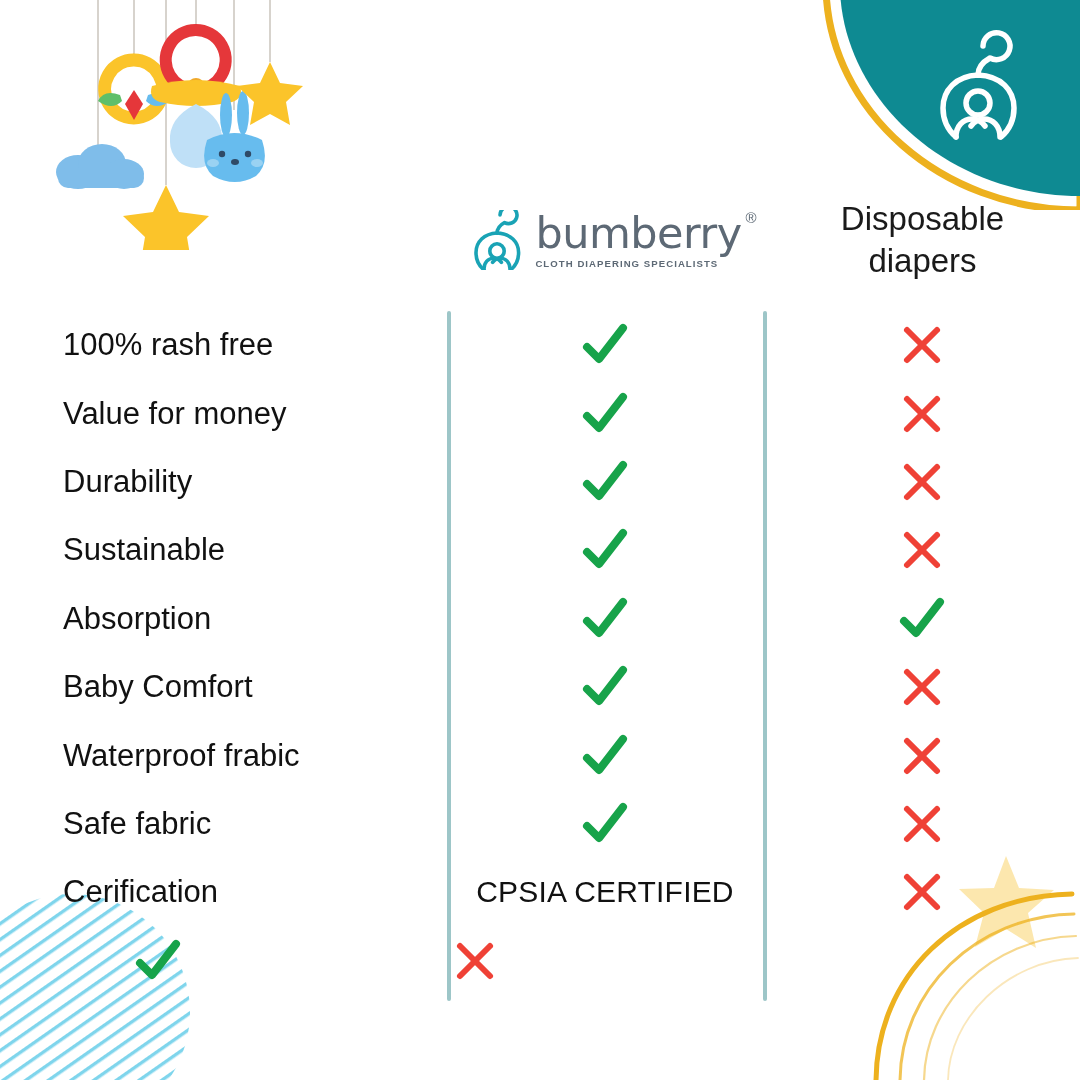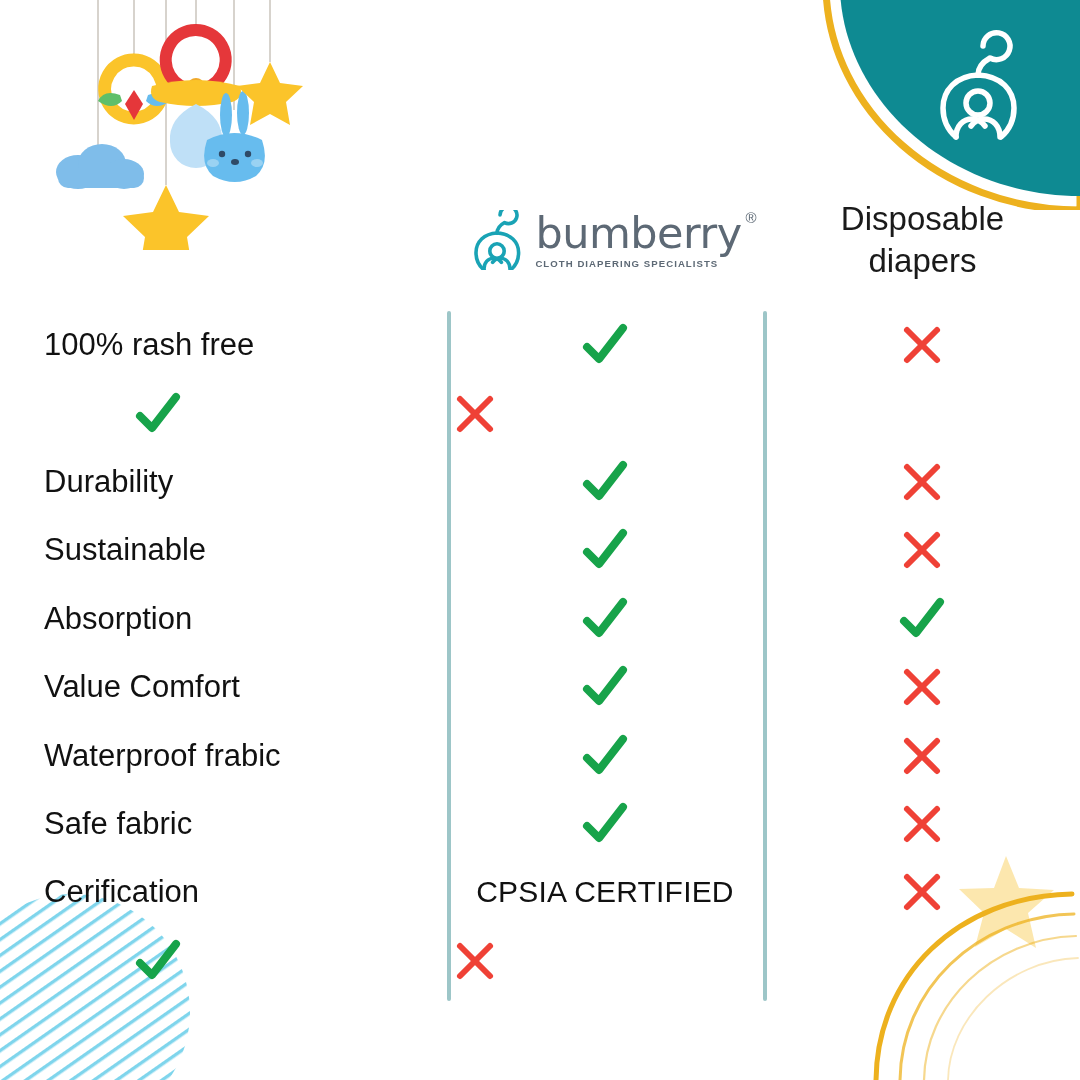--- a/index.html
+++ b/index.html
@@ -100,21 +100,21 @@
   
   #rows { position:absolute; left:0; top:311px; width:1080px; }
   .row {
     position:relative;
     height:68.4px;
     display:flex;
     align-items:center;
   }
   .cell-label {
     width:447px;
-    padding-left:44px;
+    padding-left:63px;
     font-size:31px;
     color:#111111;
     white-space:nowrap;
   }
   .cell-mark {
     width:316px;
     display:flex; align-items:center; justify-content:center;
   }
   .cell-mark.right { width:317px; }
 
@@ -259,20 +259,21 @@
           <div class="cell-mark right">
             <svg class="mark-cross" viewBox="0 0 40 40">
               <g stroke="#EF4136" stroke-width="6" stroke-linecap="round">
                 <line x1="5" y1="5" x2="35" y2="35"></line>
                 <line x1="35" y1="5" x2="5" y2="35"></line>
               </g>
             </svg>
           </div>
         </div>
         <div class="row">
+          <div class="cell-label">Value for money</div>
           <div class="cell-mark">
             <svg class="mark-check" viewBox="0 0 46 46">
               <path d="M5 25 L17 37 L41 6" fill="none" stroke="#17A34A" stroke-width="8" stroke-linecap="round" stroke-linejoin="round"></path>
             </svg>
           </div>
           <div class="cell-mark right">
             <svg class="mark-cross" viewBox="0 0 40 40">
               <g stroke="#EF4136" stroke-width="6" stroke-linecap="round">
                 <line x1="5" y1="5" x2="35" y2="35"></line>
                 <line x1="35" y1="5" x2="5" y2="35"></line>
@@ -319,21 +320,21 @@
               <path d="M5 25 L17 37 L41 6" fill="none" stroke="#17A34A" stroke-width="8" stroke-linecap="round" stroke-linejoin="round"></path>
             </svg>
           </div>
           <div class="cell-mark right">
             <svg class="mark-check" viewBox="0 0 46 46">
               <path d="M5 25 L17 37 L41 6" fill="none" stroke="#17A34A" stroke-width="8" stroke-linecap="round" stroke-linejoin="round"></path>
             </svg>
           </div>
         </div>
         <div class="row">
-          <div class="cell-label">Value Comfort</div>
+          <div class="cell-label">Baby Comfort</div>
           <div class="cell-mark">
             <svg class="mark-check" viewBox="0 0 46 46">
               <path d="M5 25 L17 37 L41 6" fill="none" stroke="#17A34A" stroke-width="8" stroke-linecap="round" stroke-linejoin="round"></path>
             </svg>
           </div>
           <div class="cell-mark right">
             <svg class="mark-cross" viewBox="0 0 40 40">
               <g stroke="#EF4136" stroke-width="6" stroke-linecap="round">
                 <line x1="5" y1="5" x2="35" y2="35"></line>
                 <line x1="35" y1="5" x2="5" y2="35"></line>

